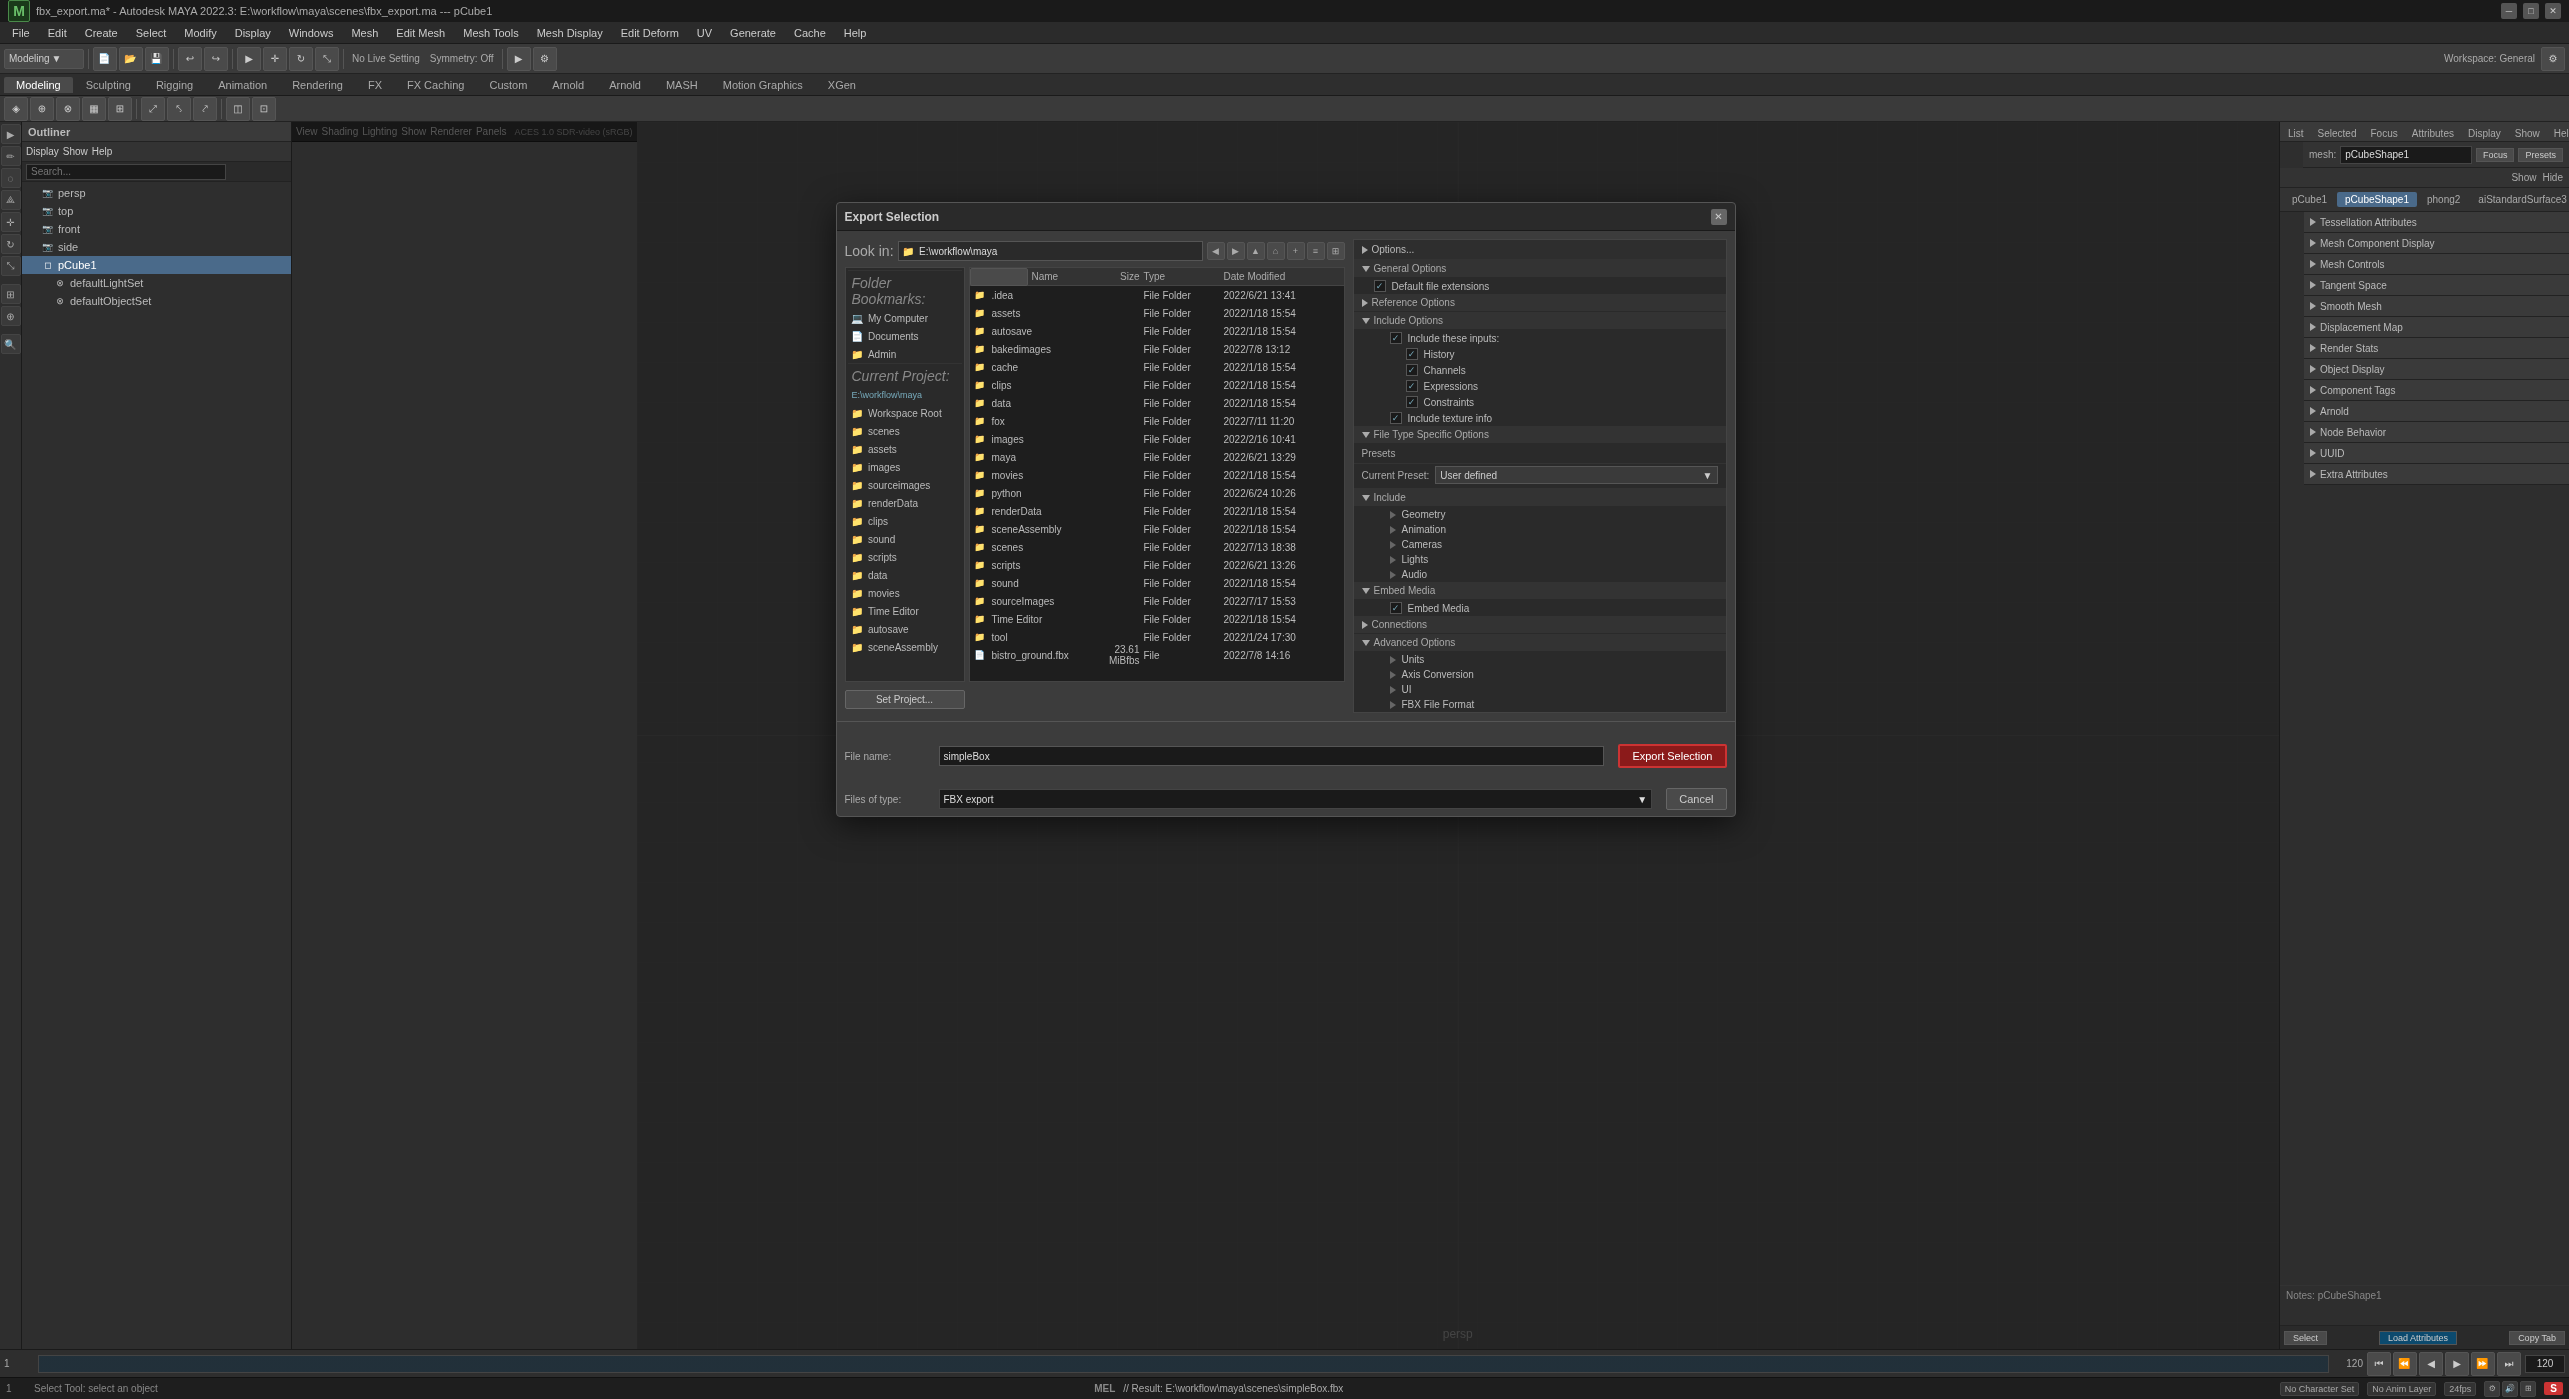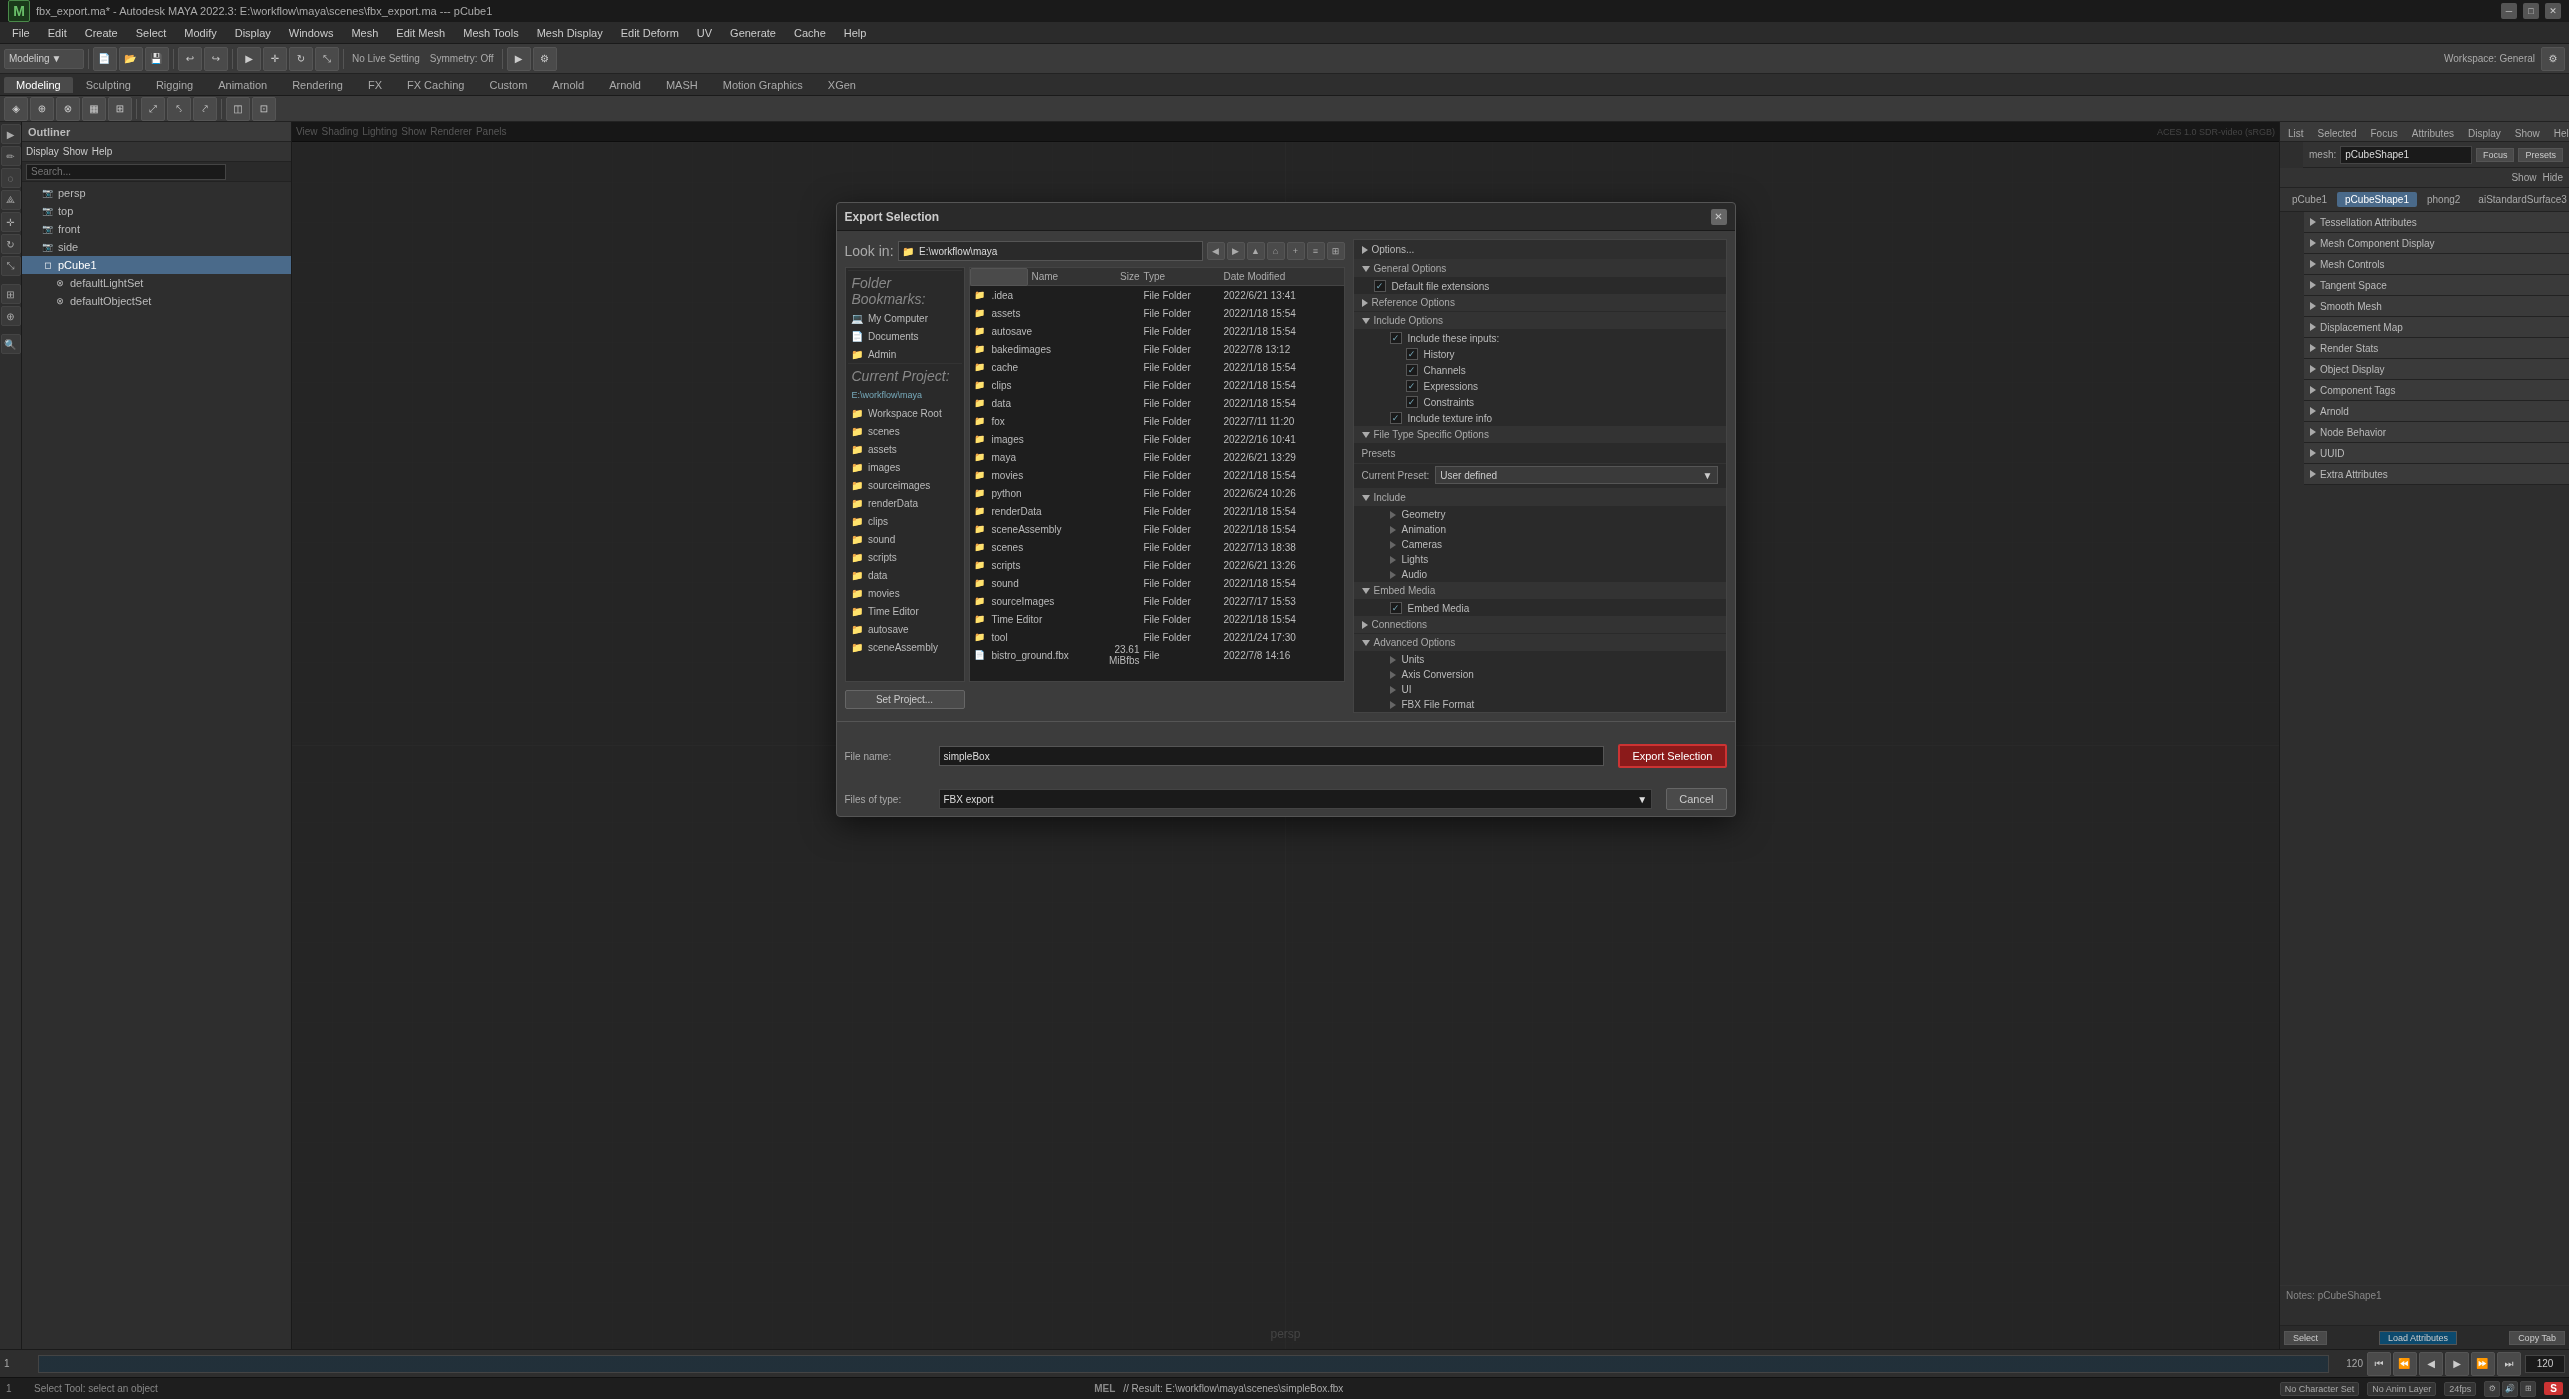--- a/index.html
+++ b/index.html
@@ -193,21 +193,21 @@
       display: flex; align-items: center; justify-content: center;
       font-size: 10px; color: #aaa;
     }
 
     
     .viewport-area {
       flex: 1;
       background: #5a5a5a;
       position: relative;
       display: flex;
-      flex-direction: column;
+      flex-direction: row;
     }
     .viewport-header {
       background: #2e2e2e;
       height: 20px;
       display: flex;
       align-items: center;
       padding: 0 4px;
       gap: 4px;
       font-size: 10px;
       color: #aaa;

